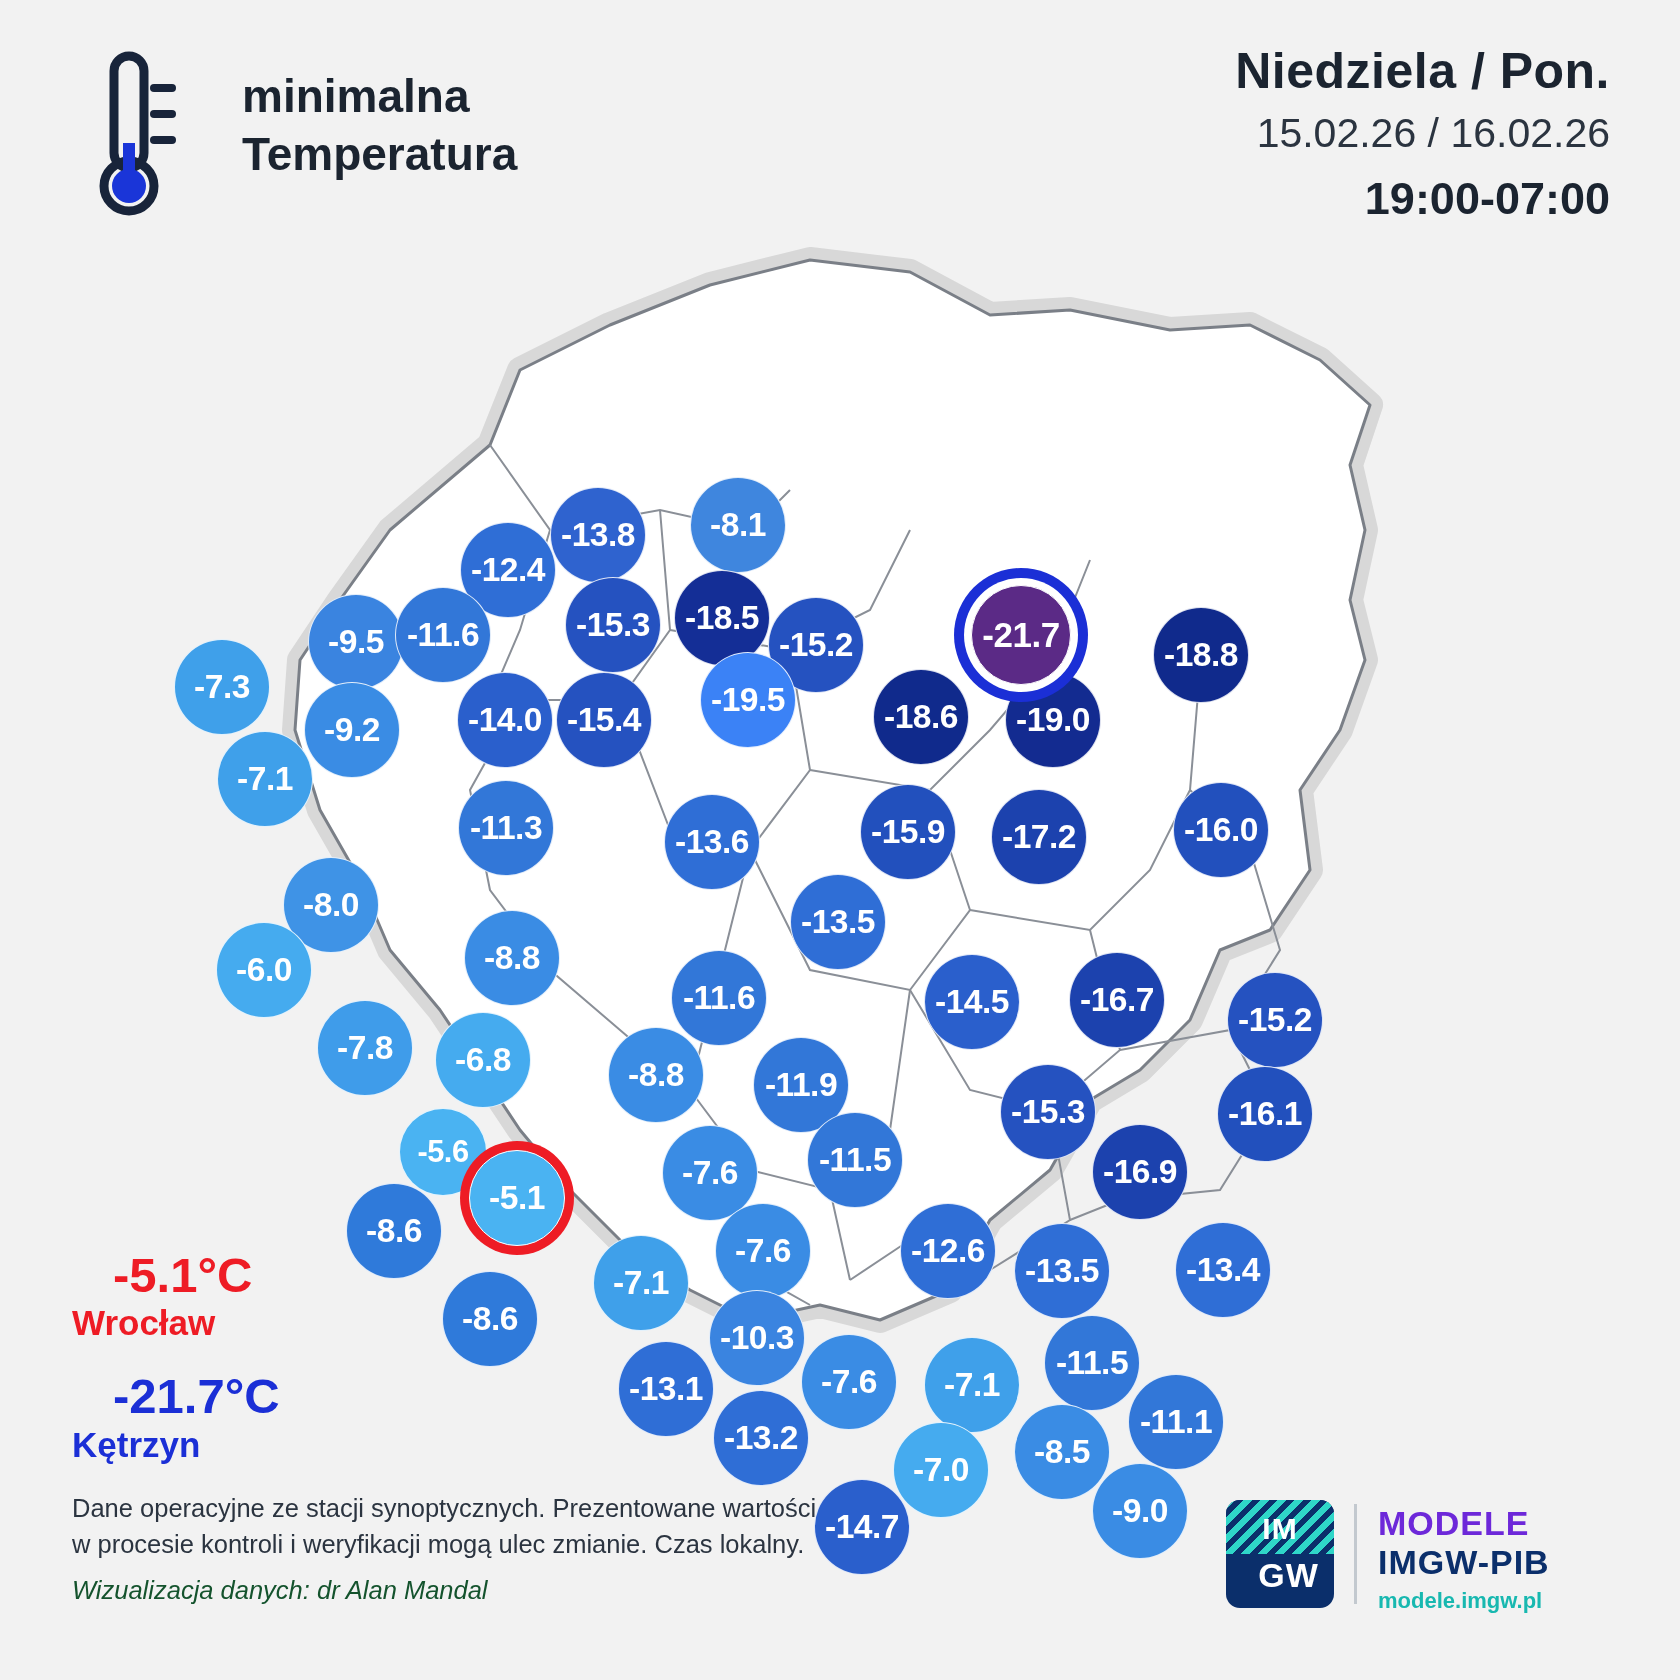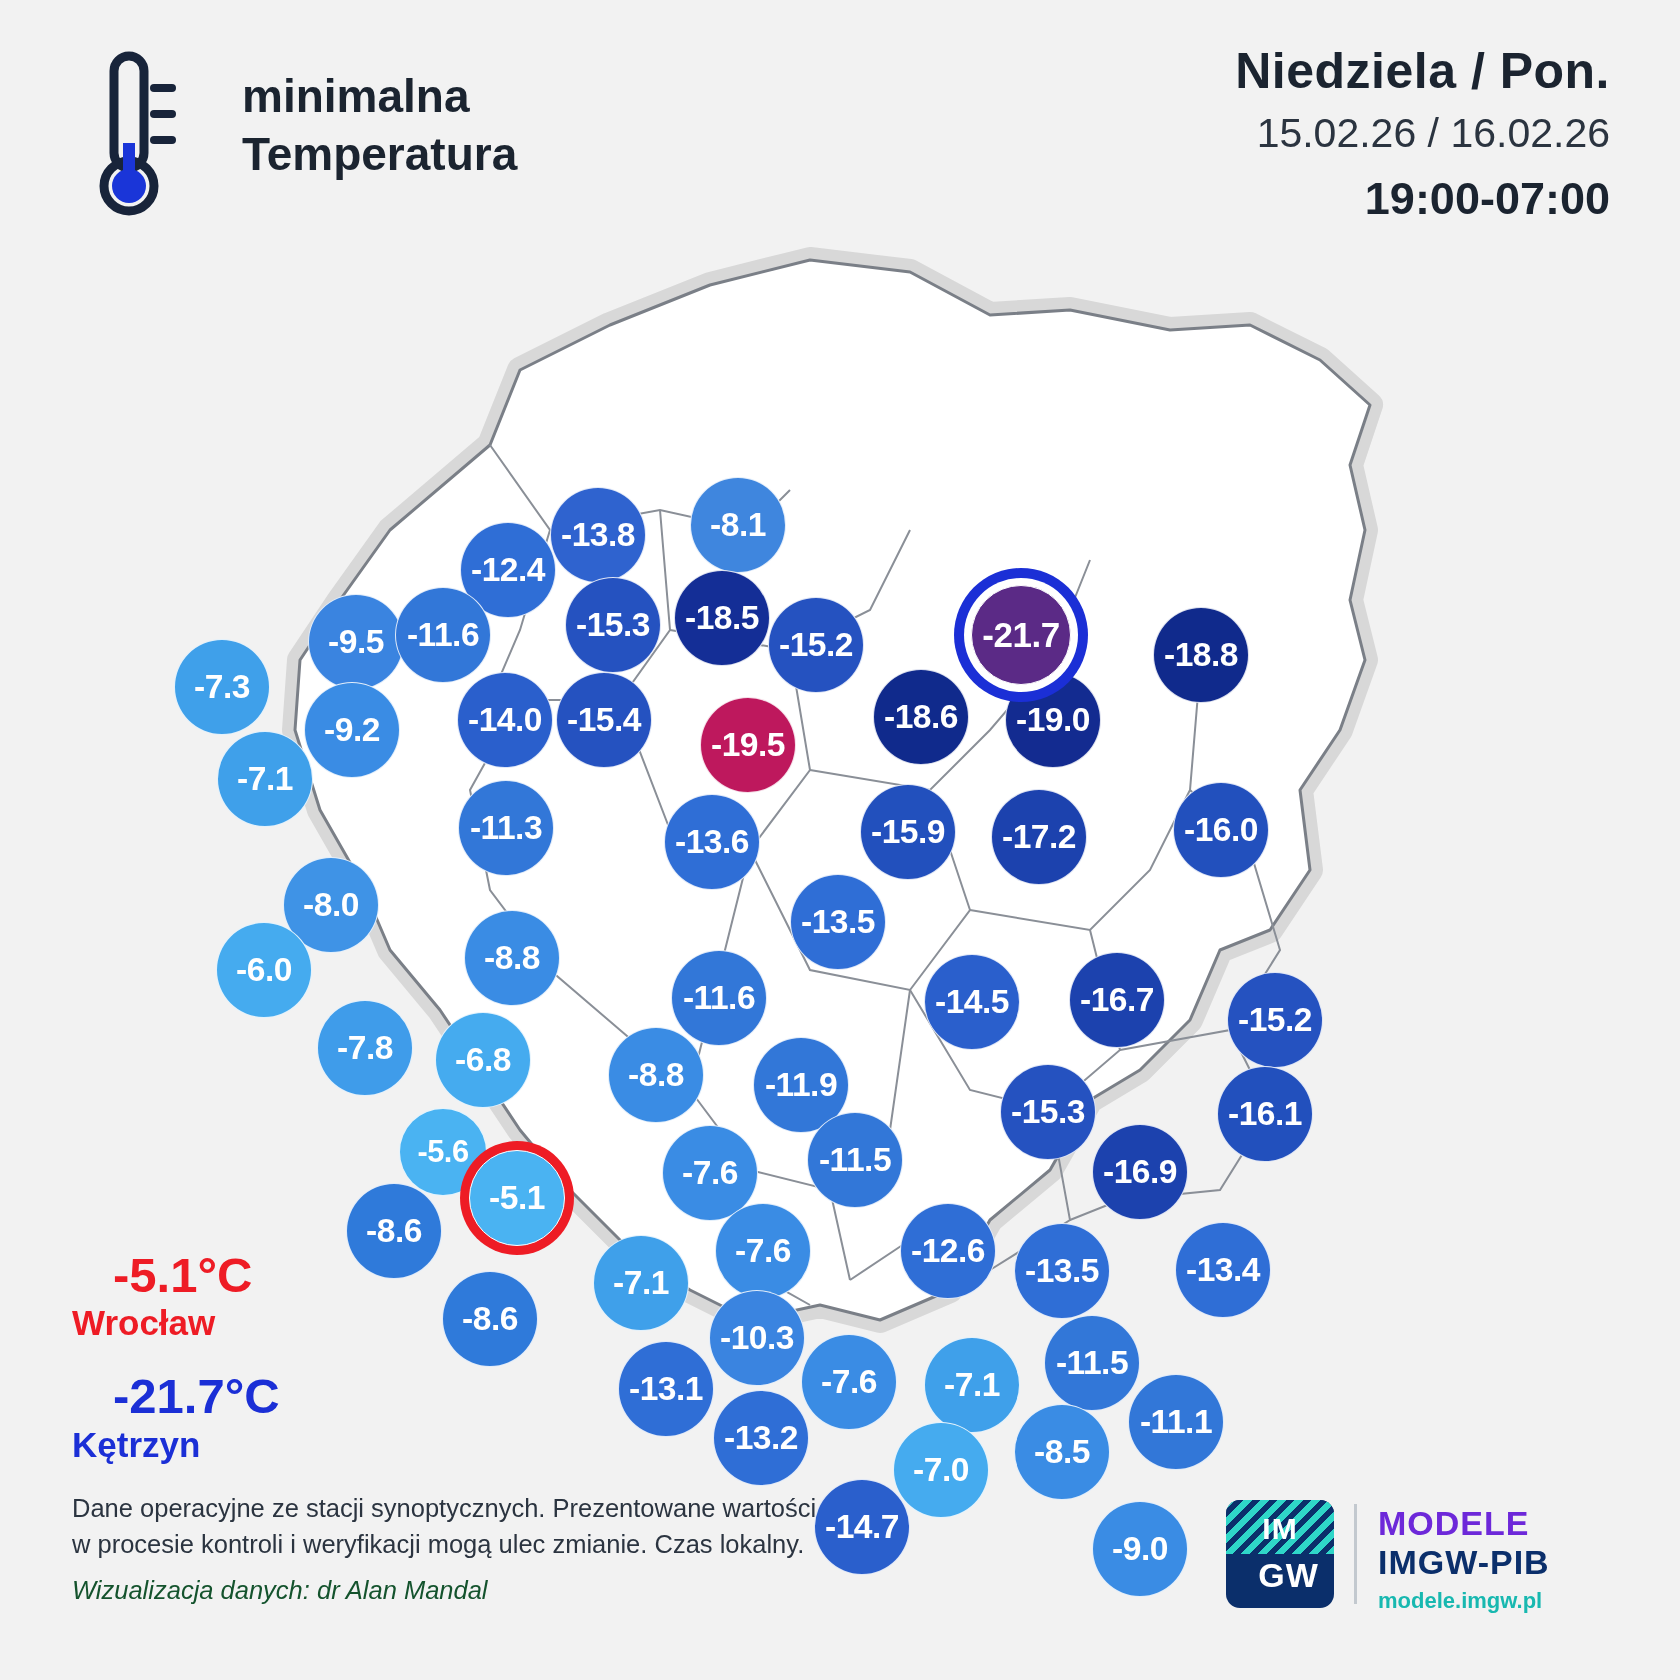--- a/index.html
+++ b/index.html
@@ -141,21 +141,21 @@
       <div class="bubble" style="left: 674px; top: 340px; width: 96px; height: 96px; background: rgb(20, 46, 150); font-size: 33.6px; z-index: 10;">-18.5</div>
       <div class="bubble" style="left: 308px; top: 364px; width: 96px; height: 96px; background: rgb(58, 132, 224); font-size: 33.6px; z-index: 10;">-9.5</div>
       <div class="bubble" style="left: 395px; top: 357px; width: 96px; height: 96px; background: rgb(50, 119, 216); font-size: 33.6px; z-index: 10;">-11.6</div>
       <div class="bubble" style="left: 768px; top: 367px; width: 96px; height: 96px; background: rgb(37, 82, 192); font-size: 33.6px; z-index: 10;">-15.2</div>
       <div class="bubble hl-blue" style="left: 971px; top: 355px; width: 100px; height: 100px; background: rgb(91, 42, 134); font-size: 35px; z-index: 50;">-21.7</div>
       <div class="bubble" style="left: 1153px; top: 377px; width: 96px; height: 96px; background: rgb(16, 42, 140); font-size: 33.6px; z-index: 10;">-18.8</div>
       <div class="bubble" style="left: 174px; top: 409px; width: 96px; height: 96px; background: rgb(63, 160, 234); font-size: 33.6px; z-index: 10;">-7.3</div>
       <div class="bubble" style="left: 304px; top: 452px; width: 96px; height: 96px; background: rgb(58, 140, 228); font-size: 33.6px; z-index: 10;">-9.2</div>
       <div class="bubble" style="left: 457px; top: 442px; width: 96px; height: 96px; background: rgb(42, 95, 204); font-size: 33.6px; z-index: 10;">-14.0</div>
       <div class="bubble" style="left: 556px; top: 442px; width: 96px; height: 96px; background: rgb(37, 82, 192); font-size: 33.6px; z-index: 10;">-15.4</div>
-      <div class="bubble" style="left: 700px; top: 467px; width: 96px; height: 96px; background: #be185d; font-size: 33.6px; z-index: 10;">-19.5</div>
+      <div class="bubble" style="left: 700px; top: 422px; width: 96px; height: 96px; background: #3b82f6; font-size: 33.6px; z-index: 10;">-19.5</div>
       <div class="bubble" style="left: 873px; top: 439px; width: 96px; height: 96px; background: rgb(16, 42, 140); font-size: 33.6px; z-index: 10;">-18.6</div>
       <div class="bubble" style="left: 1005px; top: 442px; width: 96px; height: 96px; background: rgb(19, 43, 144); font-size: 33.6px; z-index: 10;">-19.0</div>
       <div class="bubble" style="left: 217px; top: 501px; width: 96px; height: 96px; background: rgb(63, 160, 234); font-size: 33.6px; z-index: 10;">-7.1</div>
       <div class="bubble" style="left: 458px; top: 550px; width: 96px; height: 96px; background: rgb(50, 119, 216); font-size: 33.6px; z-index: 10;">-11.3</div>
       <div class="bubble" style="left: 664px; top: 564px; width: 96px; height: 96px; background: rgb(47, 110, 214); font-size: 33.6px; z-index: 10;">-13.6</div>
       <div class="bubble" style="left: 860px; top: 554px; width: 96px; height: 96px; background: rgb(34, 80, 189); font-size: 33.6px; z-index: 10;">-15.9</div>
       <div class="bubble" style="left: 991px; top: 559px; width: 96px; height: 96px; background: rgb(28, 66, 174); font-size: 33.6px; z-index: 10;">-17.2</div>
       <div class="bubble" style="left: 1173px; top: 552px; width: 96px; height: 96px; background: rgb(34, 80, 189); font-size: 33.6px; z-index: 10;">-16.0</div>
       <div class="bubble" style="left: 283px; top: 627px; width: 96px; height: 96px; background: rgb(63, 147, 230); font-size: 33.6px; z-index: 10;">-8.0</div>
       <div class="bubble" style="left: 790px; top: 644px; width: 96px; height: 96px; background: rgb(47, 110, 214); font-size: 33.6px; z-index: 10;">-13.5</div>
@@ -185,21 +185,21 @@
       <div class="bubble" style="left: 442px; top: 1041px; width: 96px; height: 96px; background: rgb(47, 122, 218); font-size: 33.6px; z-index: 10;">-8.6</div>
       <div class="bubble" style="left: 709px; top: 1060px; width: 96px; height: 96px; background: rgb(58, 132, 224); font-size: 33.6px; z-index: 10;">-10.3</div>
       <div class="bubble" style="left: 1044px; top: 1085px; width: 96px; height: 96px; background: rgb(50, 119, 216); font-size: 33.6px; z-index: 10;">-11.5</div>
       <div class="bubble" style="left: 618px; top: 1111px; width: 96px; height: 96px; background: rgb(47, 110, 214); font-size: 33.6px; z-index: 10;">-13.1</div>
       <div class="bubble" style="left: 801px; top: 1104px; width: 96px; height: 96px; background: rgb(58, 140, 228); font-size: 33.6px; z-index: 10;">-7.6</div>
       <div class="bubble" style="left: 924px; top: 1107px; width: 96px; height: 96px; background: rgb(63, 160, 234); font-size: 33.6px; z-index: 10;">-7.1</div>
       <div class="bubble" style="left: 1128px; top: 1144px; width: 96px; height: 96px; background: rgb(50, 119, 216); font-size: 33.6px; z-index: 10;">-11.1</div>
       <div class="bubble" style="left: 713px; top: 1160px; width: 96px; height: 96px; background: rgb(47, 110, 214); font-size: 33.6px; z-index: 10;">-13.2</div>
       <div class="bubble" style="left: 1014px; top: 1174px; width: 96px; height: 96px; background: rgb(58, 140, 228); font-size: 33.6px; z-index: 10;">-8.5</div>
       <div class="bubble" style="left: 893px; top: 1192px; width: 96px; height: 96px; background: rgb(69, 171, 239); font-size: 33.6px; z-index: 10;">-7.0</div>
-      <div class="bubble" style="left: 1092px; top: 1271px; width: 96px; height: 96px; background: rgb(58, 140, 228); font-size: 33.6px; z-index: 10;">-9.0</div>
+      <div class="bubble" style="left: 1092px; top: 1233px; width: 96px; height: 96px; background: rgb(58, 140, 228); font-size: 33.6px; z-index: 10;">-9.0</div>
       <div class="bubble" style="left: 814px; top: 1249px; width: 96px; height: 96px; background: rgb(42, 95, 204); font-size: 33.6px; z-index: 10;">-14.7</div>
     </div>
 </div>
 
 <div id="legend">
   <div class="legend-val legend-red">-5.1°C</div>
   <div class="legend-city legend-red">Wrocław</div>
   <div class="legend-val legend-blue">-21.7°C</div>
   <div class="legend-city legend-blue">Kętrzyn</div>
 </div>

